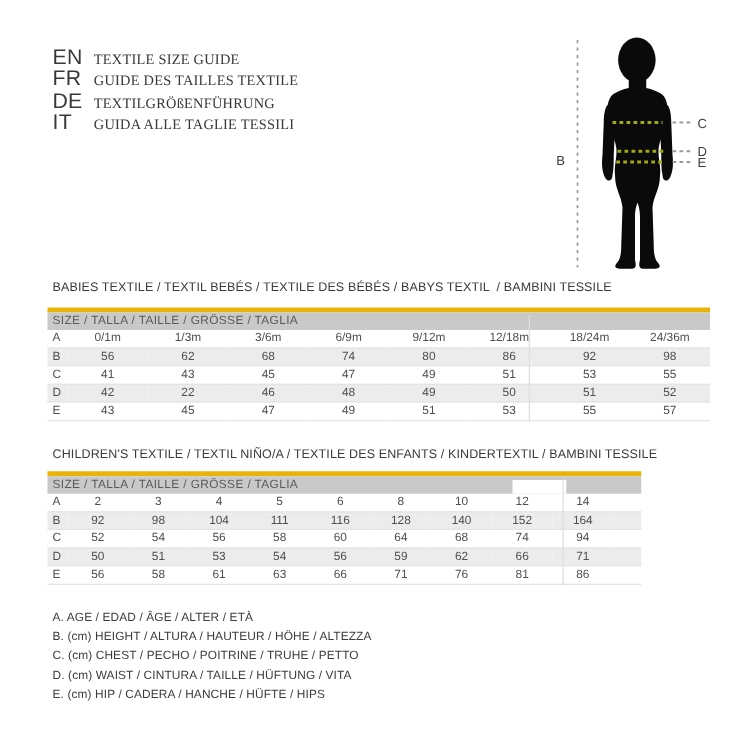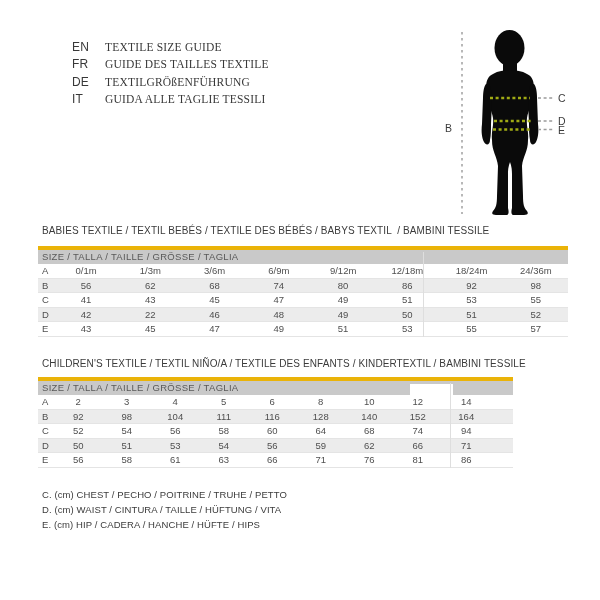--- a/index.html
+++ b/index.html
@@ -3,21 +3,21 @@
 <meta charset="utf-8">
 <style>
   html,body{margin:0;padding:0;background:#fff;}
   .page{
     position:relative;width:600px;height:600px;background:#fff;overflow:hidden;
     font-family:"Liberation Sans","DejaVu Sans",sans-serif;color:#4a4a4a;
   }
   
   .lang-block{position:absolute;left:42px;top:37px;}
   .lang-row{height:17.3px;line-height:17.3px;white-space:nowrap;}
-  .lang-code{display:inline-block;width:33px;font-size:12px;color:#383838;letter-spacing:.2px;margin-left:30px;}
+  .lang-code{display:inline-block;width:33px;font-size:17px;color:#383838;letter-spacing:.2px;}
   .lang-label{font-size:11.5px;color:#383838;letter-spacing:.2px;font-family:Liberation Serif, serif;}
   
   .figure-block{position:absolute;left:440px;top:18px;width:156px;height:200px;}
   
   .section-title{position:absolute;left:42px;font-size:10px;color:#3b3b3b;letter-spacing:.1px;white-space:pre;}
   .babies-title{top:225px;}
   .children-title{top:358px;}
   
   .tbl{position:absolute;left:38px;border-top:4px solid #eab308;}
   .tbl-babies{top:246px;width:530px;}
@@ -263,18 +263,20 @@
             <td>81</td>
             <td>86</td>
             <td class="filler"></td>
           </tr>
         </tbody>
     </table>
     <div class="vline vline-children"></div>
   </div>
 
   <div class="legend">
+    <div class="legend-line">A. AGE / EDAD / ÂGE / ALTER / ETÀ</div>
+    <div class="legend-line">B. (cm) HEIGHT / ALTURA / HAUTEUR / HÖHE / ALTEZZA</div>
     <div class="legend-line">C. (cm) CHEST / PECHO / POITRINE / TRUHE / PETTO</div>
     <div class="legend-line">D. (cm) WAIST / CINTURA / TAILLE / HÜFTUNG / VITA</div>
     <div class="legend-line">E. (cm) HIP / CADERA / HANCHE / HÜFTE / HIPS</div>
   </div>
 
 </div>
 
 </body></html>

